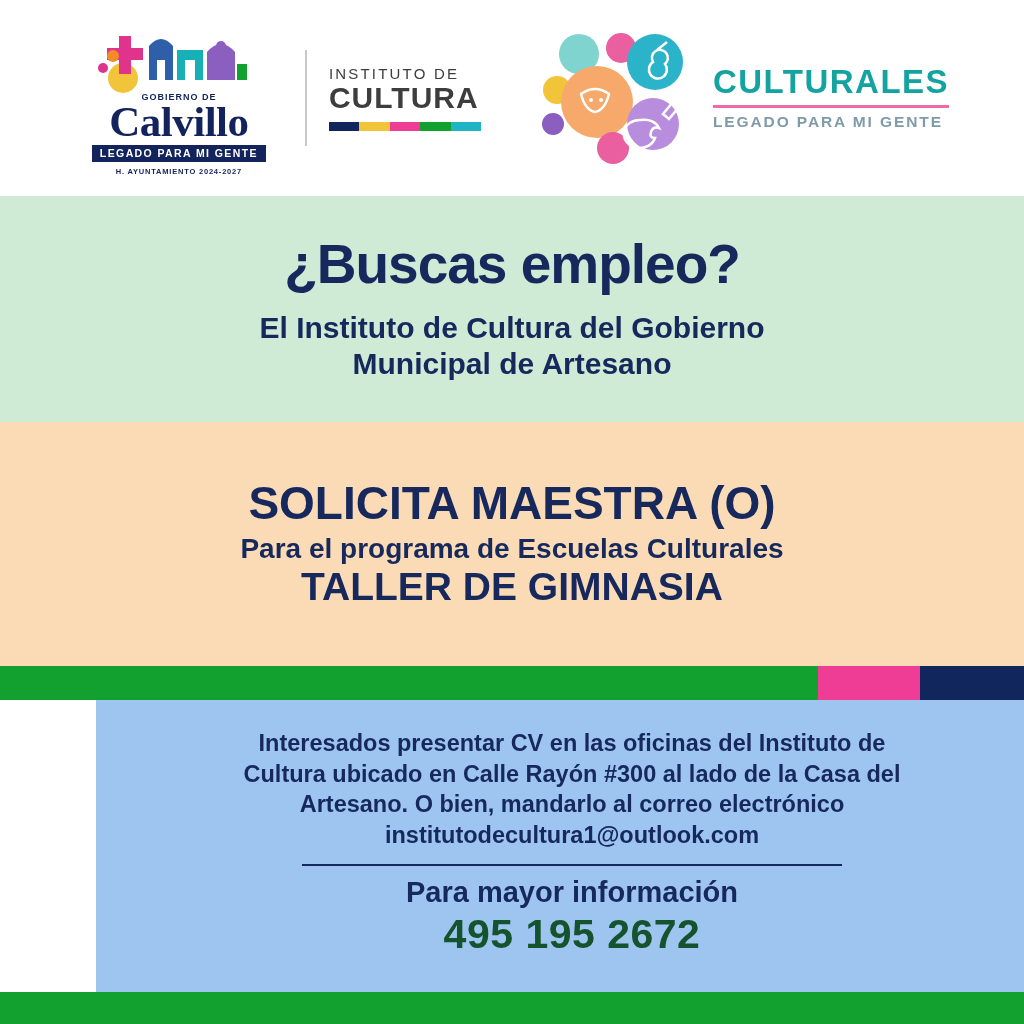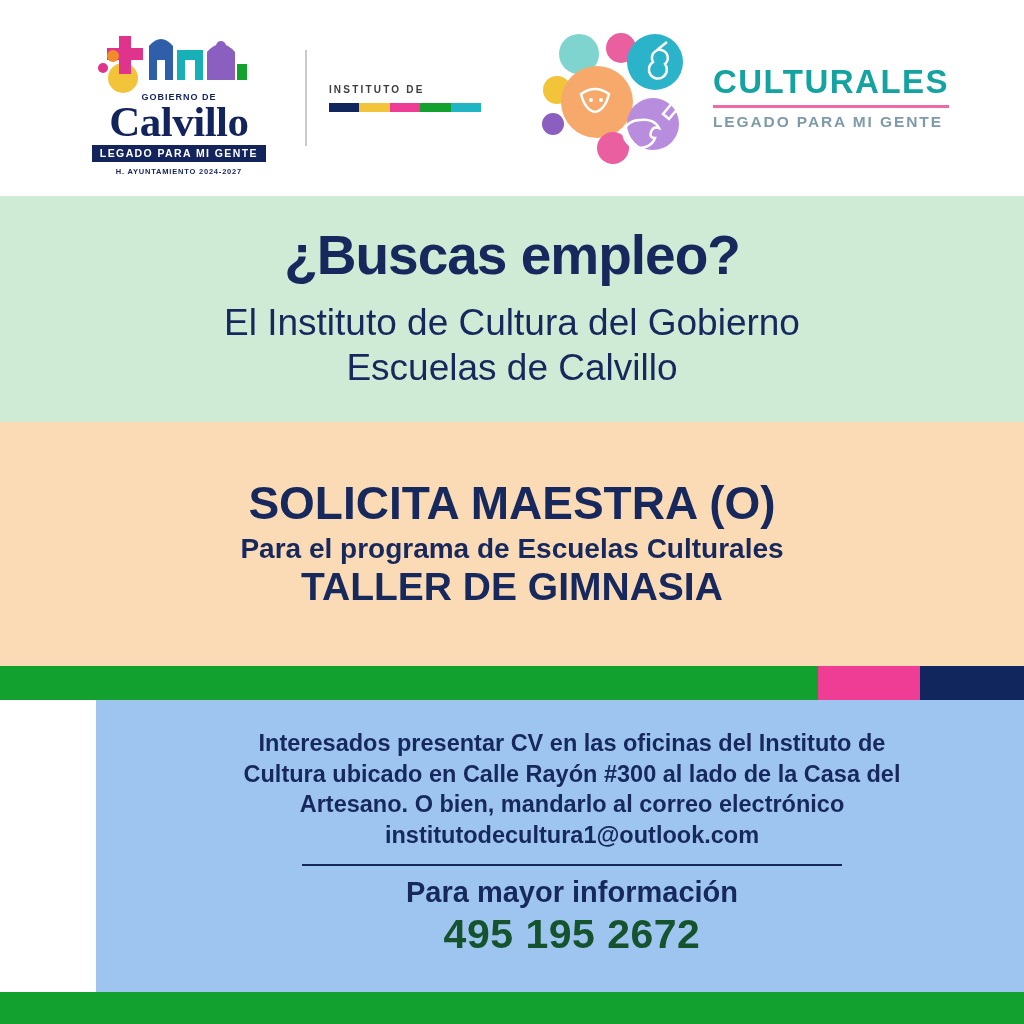--- a/index.html
+++ b/index.html
@@ -91,22 +91,22 @@
   }
 
   
   .inst-cultura {
     display: flex;
     flex-direction: column;
     justify-content: center;
     width: 160px;
   }
   .inst-line1 {
-    font-size: 10px;
-    font-weight: bold;
+    font-size: 15px;
+    font-weight: normal;
     letter-spacing: 2.2px;
     color: #3d3d3d;
   }
   .inst-line2 {
     font-size: 30px;
     font-weight: bold;
     letter-spacing: 1px;
     color: #3d3d3d;
     line-height: 1.05;
   }
@@ -164,22 +164,22 @@
   }
   .headline {
     font-size: 55px;
     font-weight: bold;
     color: #16285c;
     letter-spacing: -1px;
     line-height: 1;
     margin-bottom: 18px;
   }
   .subhead {
-    font-size: 37px;
-    font-weight: normal;
+    font-size: 30px;
+    font-weight: bold;
     color: #16285c;
     line-height: 1.2;
   }
 
   
   .band-peach {
     background: #fadbb6;
     flex: 0 0 auto;
     height: 244px;
     display: flex;
@@ -310,20 +310,21 @@
         <div class="gob-de">GOBIERNO DE</div>
         <div class="calvillo-word">Calvillo</div>
         <div class="legado-bar">LEGADO PARA MI GENTE</div>
         <div class="ayto">H. AYUNTAMIENTO 2024-2027</div>
       </div>
 
       <div class="divider-v"></div>
 
       <div class="inst-cultura">
         <div class="inst-line1">INSTITUTO DE</div>
+        <div class="inst-line2">CULTURA</div>
         <div class="inst-swatches">
           <span style="background:#12265e"></span>
           <span style="background:#f2c43a"></span>
           <span style="background:#ef3d96"></span>
           <span style="background:#12a02f"></span>
           <span style="background:#1fb5c4"></span>
         </div>
       </div>
     </div>
 
@@ -353,21 +354,21 @@
       <div class="ec-l2">CULTURALES</div>
       <div class="ec-rule"></div>
       <div class="ec-l3">LEGADO PARA MI GENTE</div>
     </div>
   </div>
 
   <div class="band-green1">
     <div class="headline">¿Buscas empleo?</div>
     <div class="subhead">
       <div>El Instituto de Cultura del Gobierno</div>
-      <div>Escuelas de Calvillo</div>
+      <div>Municipal de Artesano</div>
     </div>
   </div>
 
   <div class="band-peach">
     <div class="solicita">SOLICITA MAESTRA (O)</div>
     <div class="programa">Para el programa de Escuelas Culturales</div>
     <div class="taller">TALLER DE GIMNASIA</div>
   </div>
 
   <div class="stripe-row">

